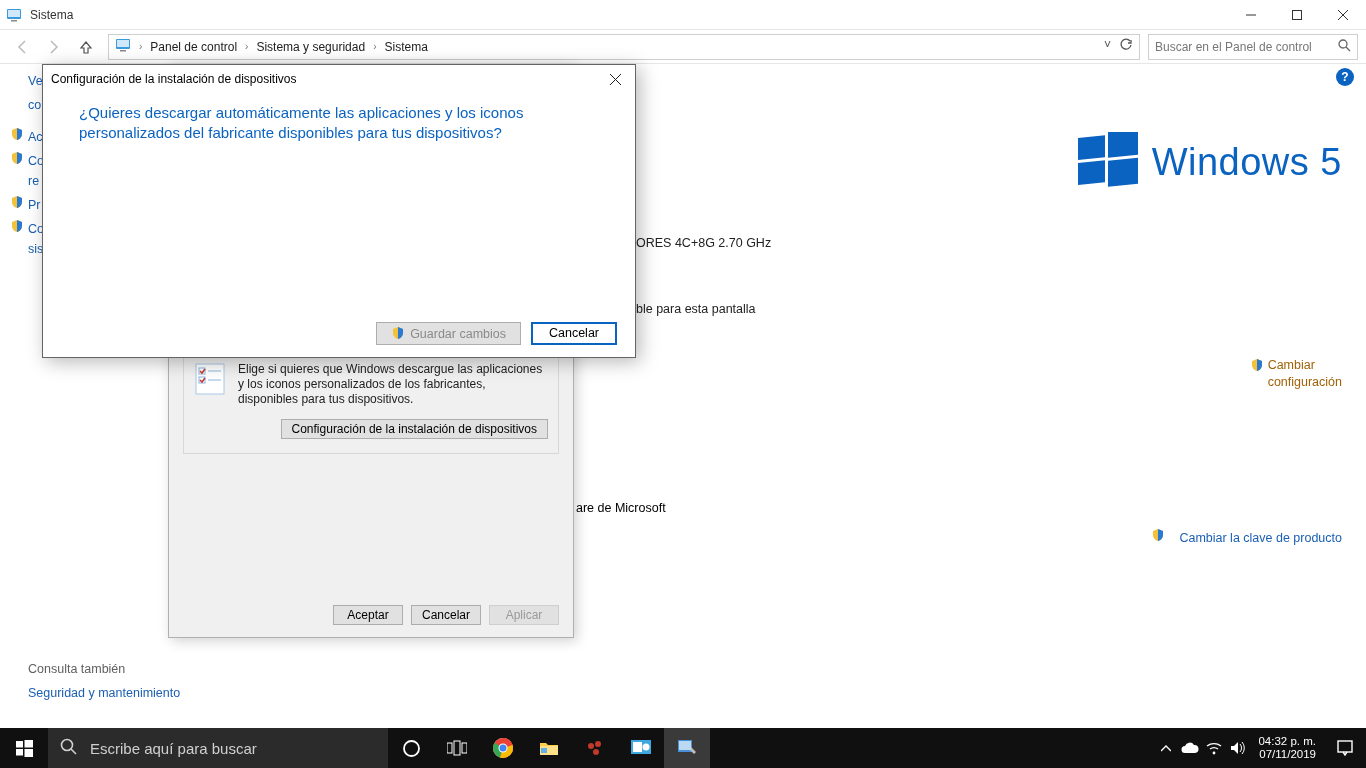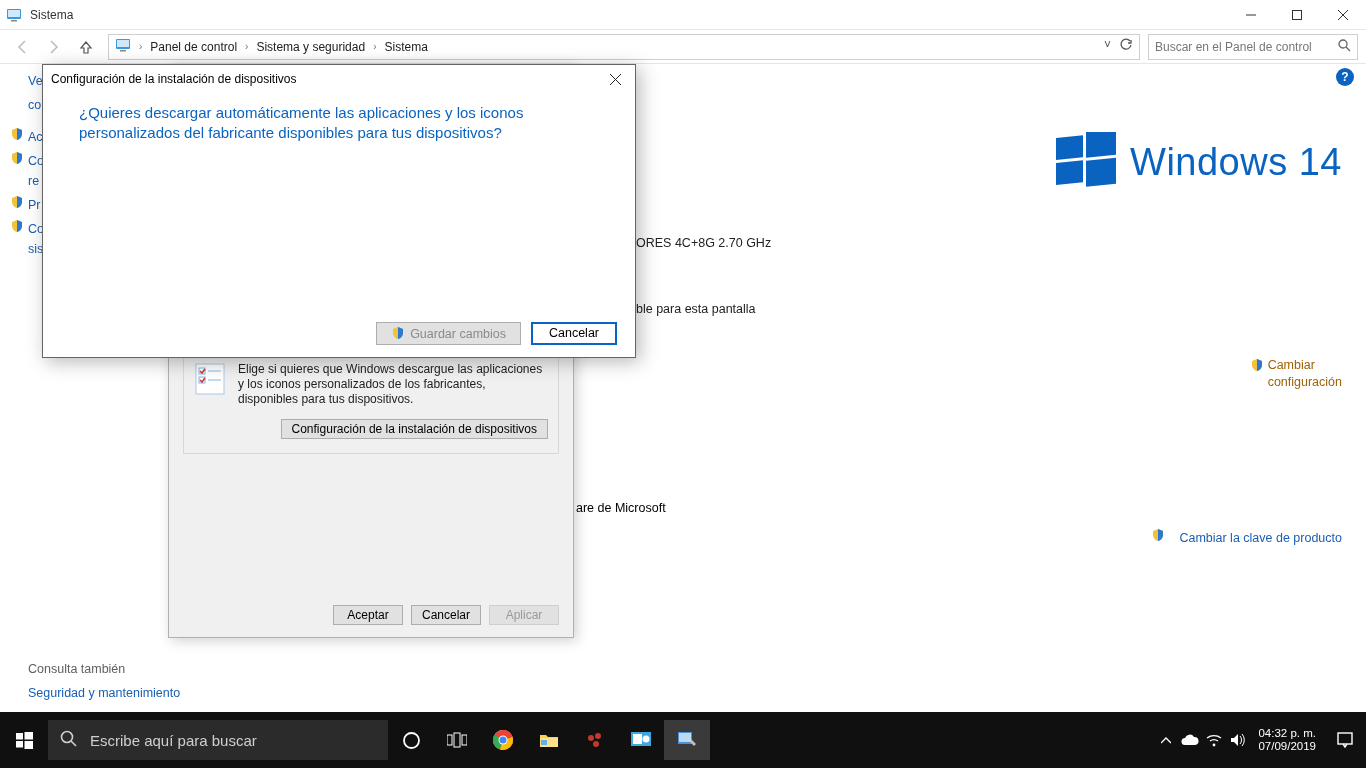--- a/index.html
+++ b/index.html
@@ -76,21 +76,21 @@
   .radio-group { margin-top:26px; font-size:13px; color:#222;}
   .radio-row { display:flex; align-items:center; gap:8px; margin-bottom:18px;}
   .radio-row input { width:14px; height:14px;}
   .modal-footer { position:absolute; bottom:12px; right:18px; display:flex; gap:10px;}
   .m-btn { font-size:12.5px; padding:3px 14px; border:1px solid #adadad; background:#e1e1e1; min-width:86px; text-align:center;}
   .m-btn.primary { border:2px solid #0a63c1; background:#fff; padding:2px 14px;}
   .m-btn.disabled { color:#8a8a8a; }
   .m-btn .shield-svg{ vertical-align:-2px; margin-right:2px;}
 
   
-  .taskbar { position:fixed; bottom:0; left:0; width:1366px; height:56px; background:#101010; display:flex; align-items:center; color:#fff;}
+  .taskbar { position:fixed; bottom:0; left:0; width:1366px; height:40px; background:#101010; display:flex; align-items:center; color:#fff;}
   .start-btn { width:48px; height:40px; display:flex; align-items:center; justify-content:center;}
   .search-box { flex:0 0 340px; height:40px; background:#2b2b2b; display:flex; align-items:center; padding:0 12px; gap:12px; color:#cfcfcf; font-size:15px;}
   .tb-icon { width:46px; height:40px; display:flex; align-items:center; justify-content:center;}
   .tb-spacer { flex:1;}
   .tray { display:flex; align-items:center; height:40px; }
   .tray .t-ic { width:24px; height:40px; display:flex; align-items:center; justify-content:center; color:#fff; font-size:13px;}
   .clock { font-size:11.5px; line-height:13px; text-align:right; padding:0 8px;}
   .notif { width:42px; display:flex; align-items:center; justify-content:center;}
 
   .folder-icon{ width:20px; height:16px; }
@@ -213,21 +213,21 @@
     <div class="section" style="padding-top:0; margin-top:-2px;"><span>sis</span></div>
   </div>
 
   <div class="win10-logo">
     <svg width="60" height="60" viewBox="0 0 60 60">
       <rect x="0" y="6" width="27" height="22" transform="skewY(-6)" fill="#0a63c1"></rect>
       <rect x="30" y="3" width="30" height="26" transform="skewY(-6)" fill="#0a63c1"></rect>
       <rect x="0" y="31" width="27" height="22" transform="skewY(-6)" fill="#0a63c1"></rect>
       <rect x="30" y="32" width="30" height="26" transform="skewY(-6)" fill="#0a63c1"></rect>
     </svg>
-    <span class="win10-text">Windows 14</span>
+    <span class="win10-text">Windows 5</span>
   </div>
 
   <div class="info-procstub">ORES 4C+8G   2.70 GHz</div>
   <div class="info-penstub">ble para esta pantalla</div>
   <div class="info-mslink">are de Microsoft</div>
 
   <div class="change-config">
     <div class="row">
       <span><svg class="shield-svg" viewBox="0 0 14 14">
             <path d="M7 1 L12 3 V7 C12 10 9.5 12.5 7 13 C4.5 12.5 2 10 2 7 V3 Z" fill="#f3c13a"></path>
@@ -398,21 +398,21 @@
       </div>
     <div class="t-ic">
         <svg width="16" height="14" viewBox="0 0 16 14">
           <path d="M1 5 h3 l4 -4 v12 l-4 -4 h-3 z" fill="#fff"></path>
           <path d="M10 3 a6 6 0 0 1 0 8" fill="none" stroke="#fff"></path>
           <path d="M12 1 a9 9 0 0 1 0 12" fill="none" stroke="#fff"></path>
         </svg>
       </div>
     <div class="clock">
       <div>04:32 p. m.</div>
-      <div>07/09/2019</div>
+      <div>07/11/2019</div>
     </div>
     <div class="notif">
         <svg width="18" height="18" viewBox="0 0 18 18">
           <rect x="2" y="2" width="14" height="11" fill="none" stroke="#fff" stroke-width="1.4"></rect>
           <path d="M7 13 l2 3 l2 -3" fill="none" stroke="#fff" stroke-width="1.4"></path>
         </svg>
       </div>
   </div>
 </div>
 

